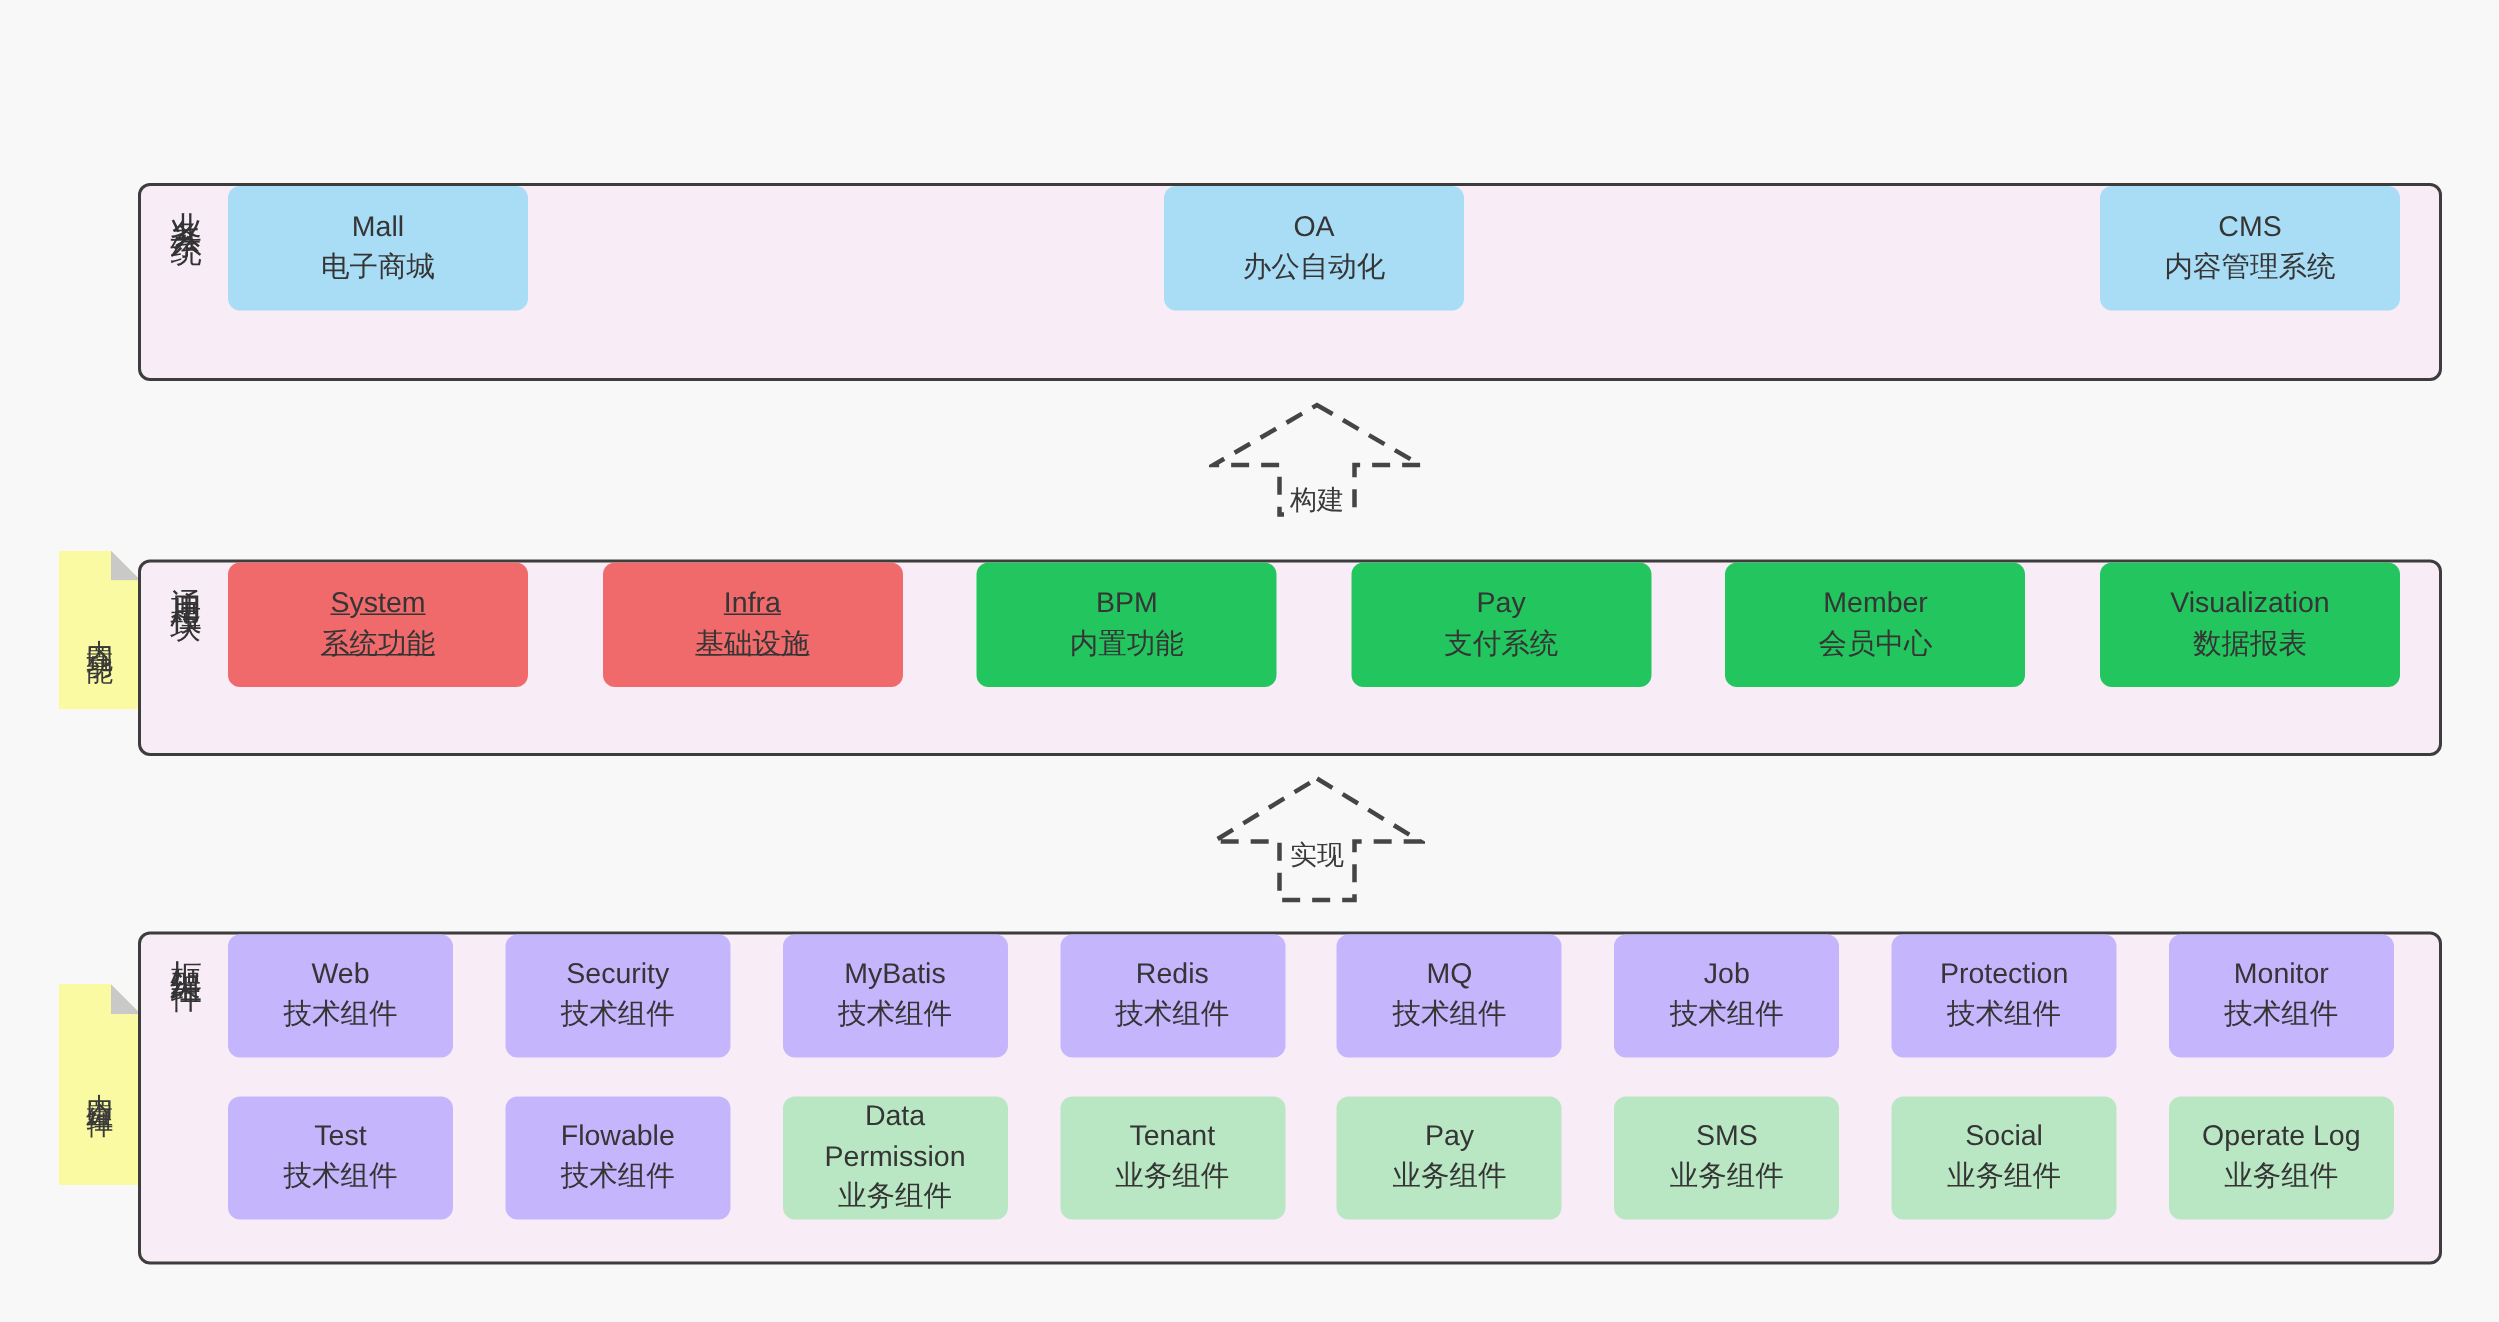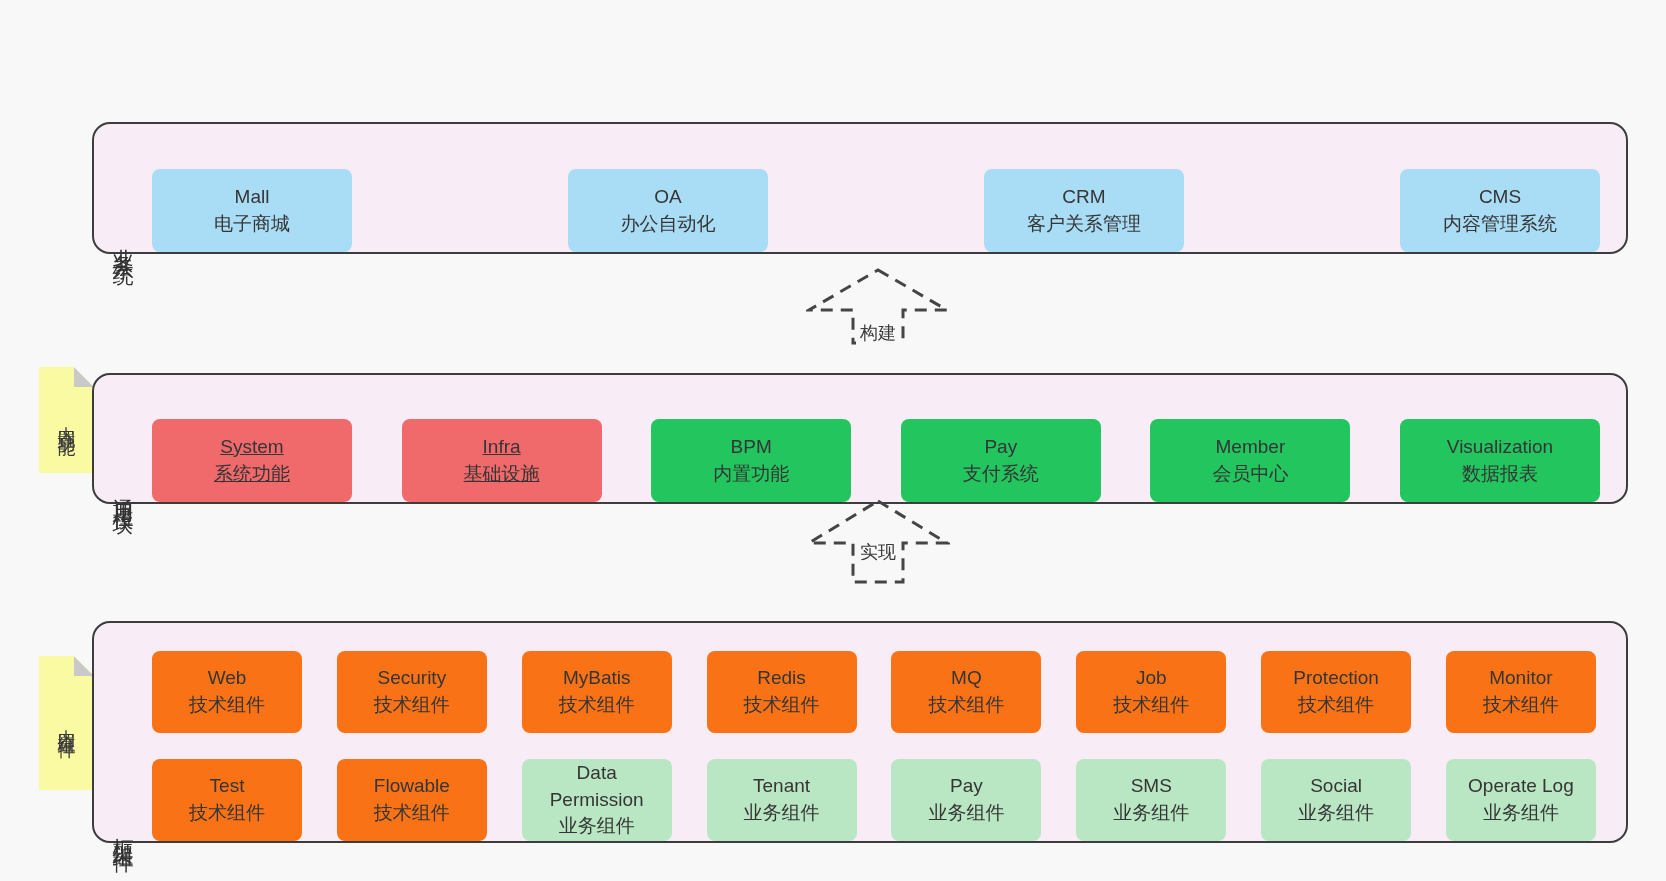--- a/index.html
+++ b/index.html
@@ -7,23 +7,23 @@
   body { font-family: "Liberation Sans", "DejaVu Sans", sans-serif; color: #353535; }
   .canvas { position: relative; width: 1666px; height: 881px; background: #f8f8f8; overflow: hidden; }
 
   
   .band {
     position: absolute;
     left: 92px;
     width: 1536px;
     background: #f8edf6;
     border: 2px solid #3d3d3d;
-    border-radius: 18px;
-    display: flex;
-    align-items: flex-end;
+    border-radius: 8px;
+    display: flex;
+    align-items: flex-start;
   }
   .band1 { top: 122px; height: 132px; }
   .band2 { top: 373px; height: 131px; }
   .band3 { top: 621px; height: 222px; }
 
   .band-label {
     width: 58px;
     display: flex;
     align-items: center;
     justify-content: center;
@@ -64,21 +64,21 @@
     font-size: 19px;
     line-height: 1.4;
     padding: 4px 8px;
     color: #353535;
   }
   .band1 .box, .band2 .box { width: 200px; height: 83px; }
   .band3 .box { width: 150px; height: 82px; }
   .blue  { background: #a9dcf5; }
   .red   { background: #f0696b; text-decoration: underline; }
   .pink  { background: #22c55e; }
-  .green { background: #f97316; }
+  .green { background: #c4b5fd; }
   .green-light { background: #b9e6c3; }
 
   
   .sticky {
     position: absolute;
     left: 39px;
     width: 55px;
     background: #fafaa2;
     display: flex;
     align-items: center;
@@ -99,21 +99,21 @@
     background: #c9c9c9;
     clip-path: polygon(0 0, 100% 100%, 0 100%);
   }
 
   
   .arrow {
     position: absolute;
     width: 144px;
   }
   .arrow1 { left: 806px; top: 266px; height: 80px; }
-  .arrow2 { left: 806px; top: 497px; height: 88px; }
+  .arrow2 { left: 806px; top: 515px; height: 88px; }
   .arrow svg { display: block; width: 100%; height: 100%; }
   .arrow-label {
     position: absolute;
     left: 50%;
     transform: translate(-50%, -50%);
     background: #f8f8f8;
     padding: 1px 4px;
     font-size: 18px;
     color: #3a3a3a;
     white-space: nowrap;
@@ -131,24 +131,20 @@
     <div class="band-items">
       <div class="box blue">
         <span>Mall</span>
         <span>电子商城</span>
       </div>
       <div class="box blue">
         <span>OA</span>
         <span>办公自动化</span>
       </div>
       <div class="box blue">
-        <span>CRM</span>
-        <span>客户关系管理</span>
-      </div>
-      <div class="box blue">
         <span>CMS</span>
         <span>内容管理系统</span>
       </div>
     </div>
   </section>
 
   <div class="arrow arrow1">
     <svg viewBox="0 0 144 80">
       <polygon points="72,4 141,44 97,44 97,77 47,77 47,44 3,44" fill="none" stroke="#454545" stroke-width="3" stroke-dasharray="12 8"></polygon>
     </svg>

